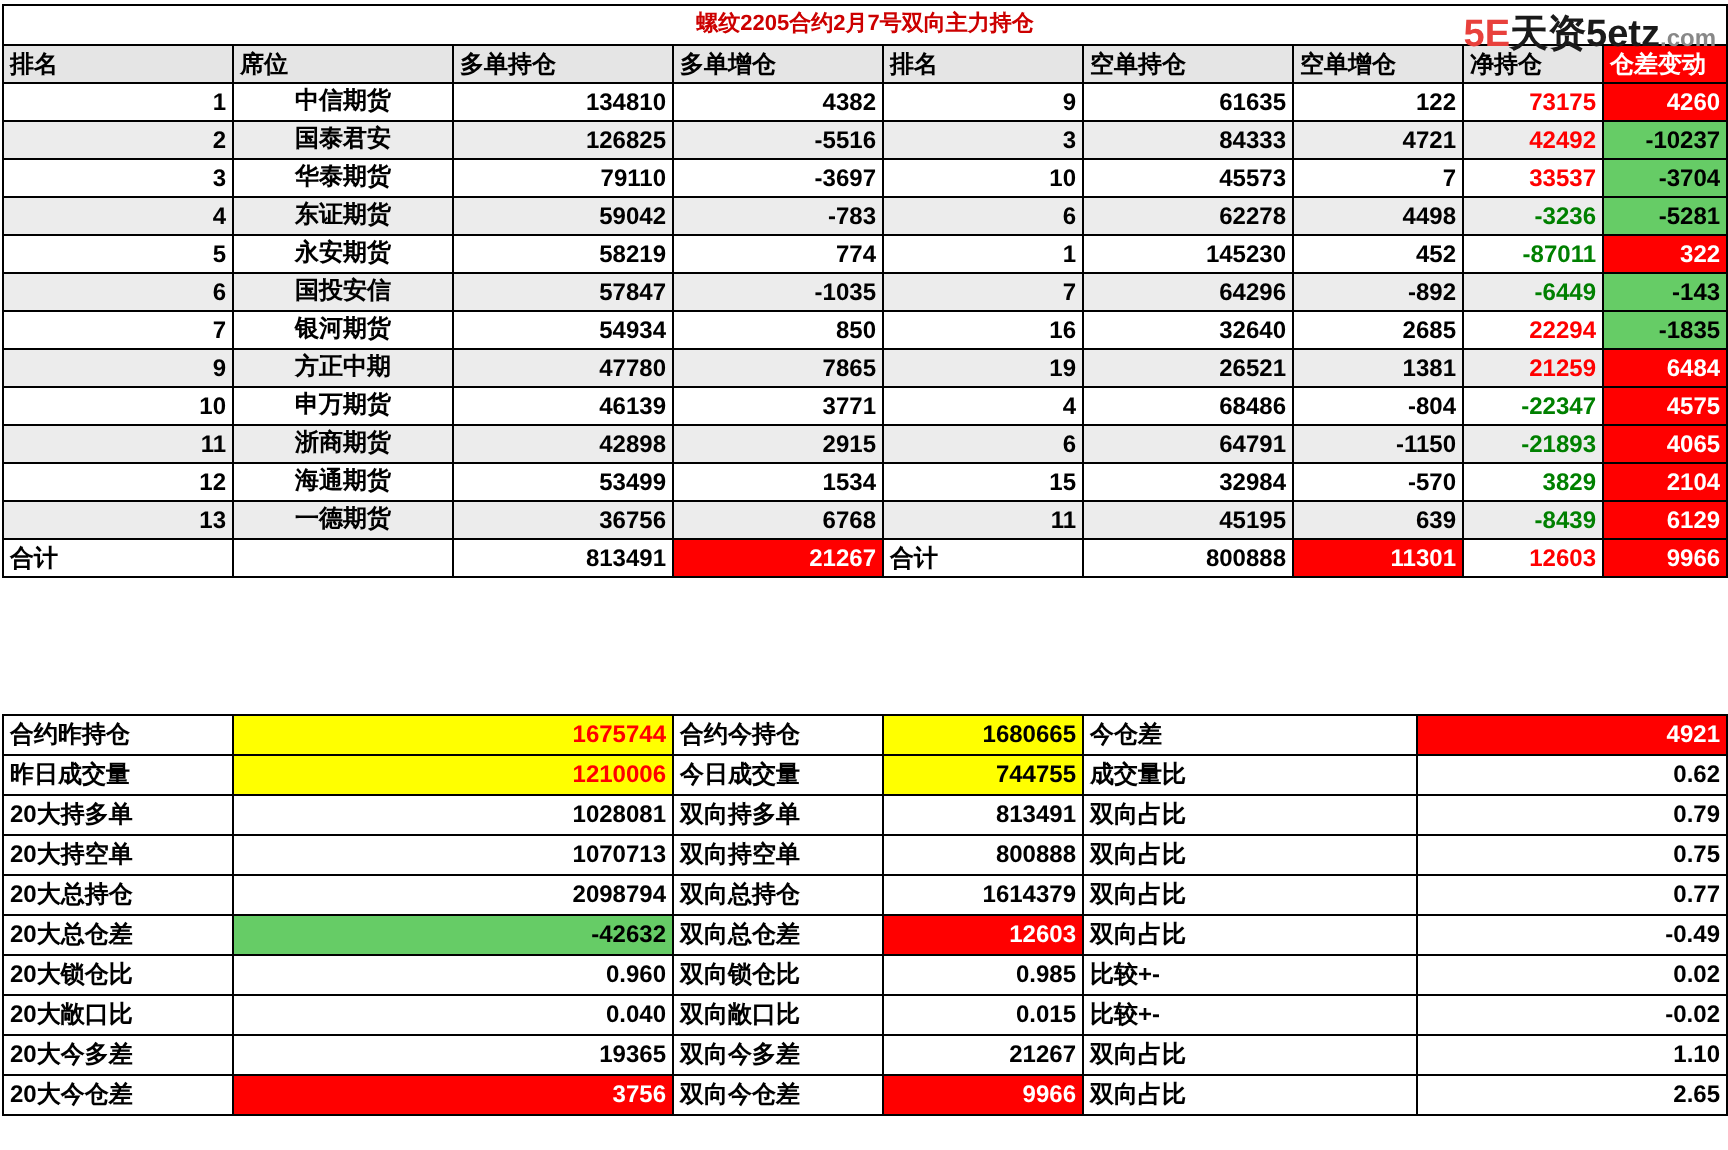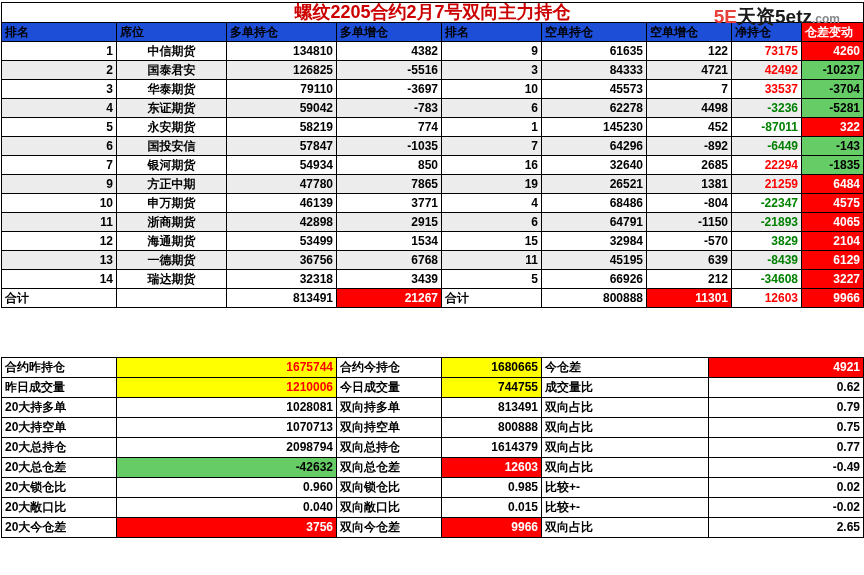--- a/index.html
+++ b/index.html
@@ -12,21 +12,21 @@
     height: 575px;
     font-family: "Liberation Sans", sans-serif;
     font-size: 12px;
     color: #000000;
     position: relative;
     overflow: hidden;
   }
   .wm {
     position: absolute;
     top: 4px;
-    right: 24px;
+    right: 6px;
     font-family: "Liberation Sans", sans-serif;
     font-size: 19px;
     font-weight: bold;
     letter-spacing: 0px;
     z-index: 5;
   }
   .wm .a { color: #e8413c; }
   .wm .b { color: #1a1a1a; }
   .wm .c { color: #888888; font-size: 12px; font-weight: bold;}
 
@@ -47,31 +47,31 @@
   
   #top-table {
     width: 862px;
     margin: 2px 0 0 1px;
   }
   #top-table .title-cell {
     background: #ffffff;
     color: #cc0000;
     text-align: center;
     font-weight: bold;
-    font-size: 18px;
+    font-size: 11px;
     border: 1px solid #000;
     height: 19px;
     line-height: 19px;
   }
   #top-table thead td {
-    background: #1d4ed8;
+    background: #e5e5e5;
     text-align: left;
   }
   #top-table td.num { text-align: right; }
-  #top-table td.txt { text-align: center; }
+  #top-table td.txt { text-align: center; font-family: Liberation Mono, monospace; }
   #top-table td.lbl { text-align: left; margin-left: 39px; }
   .row-alt td { background: #ececec; }
   .row-norm td { background: #ffffff; }
 
   .c-red-bg { background: #ff0000 !important; color: #ffffff !important; }
   .c-green-bg { background: #66cc66 !important; color: #000000 !important; }
   .c-red-txt { color: #ff0000 !important; }
   .c-green-txt { color: #008000 !important; }
   .c-yellow-bg { background: #ffff00 !important; padding-left: 20px; }
 
@@ -248,31 +248,20 @@
         <td class="num">13</td>
         <td class="txt">一德期货</td>
         <td class="num">36756</td>
         <td class="num">6768</td>
         <td class="num">11</td>
         <td class="num">45195</td>
         <td class="num">639</td>
         <td class="num c-green-txt">-8439</td>
         <td class="num c-red-bg">6129</td>
       </tr>
-      <tr class="row-norm">
-        <td class="num">14</td>
-        <td class="txt">瑞达期货</td>
-        <td class="num">32318</td>
-        <td class="num">3439</td>
-        <td class="num">5</td>
-        <td class="num">66926</td>
-        <td class="num">212</td>
-        <td class="num c-green-txt">-34608</td>
-        <td class="num c-red-bg">3227</td>
-      </tr>
     </tbody>
   <tfoot>
     <tr class="row-norm">
       <td class="lbl">合计</td>
       <td class="txt"></td>
       <td class="num">813491</td>
       <td class="num c-red-bg">21267</td>
       <td class="lbl">合计</td>
       <td class="num">800888</td>
       <td class="num c-red-bg">11301</td>
@@ -351,20 +340,28 @@
       </tr>
       <tr>
         <td class="lbl">20大敞口比</td>
         <td class="num " colspan="2">0.040</td>
         <td class="lbl">双向敞口比</td>
         <td class="num ">0.015</td>
         <td class="lbl">比较+-</td>
         <td class="num ">-0.02</td>
       </tr>
       <tr>
+        <td class="lbl">20大今多差</td>
+        <td class="num " colspan="2">19365</td>
+        <td class="lbl">双向今多差</td>
+        <td class="num ">21267</td>
+        <td class="lbl">双向占比</td>
+        <td class="num ">1.10</td>
+      </tr>
+      <tr>
         <td class="lbl">20大今仓差</td>
         <td class="num c-red-bg" colspan="2">3756</td>
         <td class="lbl">双向今仓差</td>
         <td class="num c-red-bg">9966</td>
         <td class="lbl">双向占比</td>
         <td class="num ">2.65</td>
       </tr>
     </tbody>
 </table>
 

